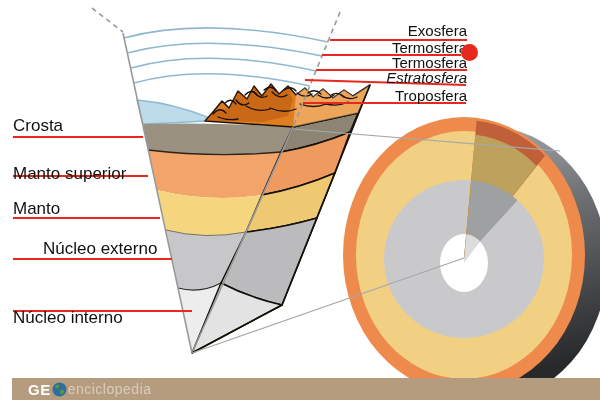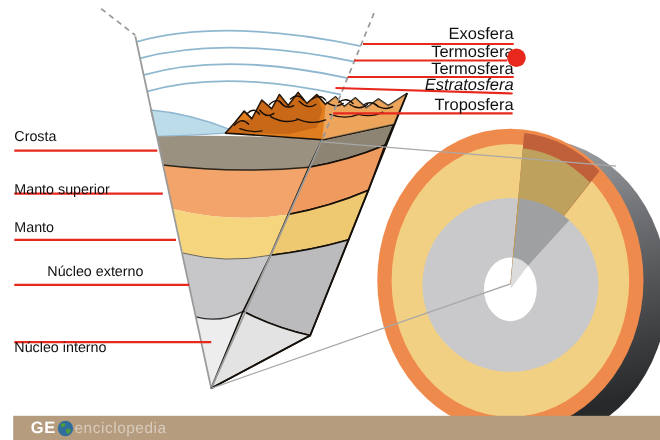--- a/index.html
+++ b/index.html
@@ -2,21 +2,21 @@
 <html><head>
 <meta charset="utf-8">
 <style>
   html,body{margin:0;padding:0;background:#ffffff;}
   #stage{
     position:relative;width:600px;height:400px;overflow:hidden;
     background:#ffffff;font-family:"Liberation Sans", sans-serif;
   }
   #art{position:absolute;left:0;top:0;}
   .lab{position:absolute;color:#111;white-space:nowrap;}
-  .lab-left{left:13px;font-size:13px;}
+  .lab-left{left:13px;font-size:17px;}
   .lab-atm{right:133px;font-size:15px;}
   #lab-crosta{top:116px;}
   #lab-mantosup{top:164px;}
   #lab-manto{top:199px;}
   #lab-nucext{top:239px;margin-left:30px;}
   #lab-nucint{top:308px;}
   #lab-exo{top:22px;}
   #lab-termo{top:39px;}
   #lab-meso{top:54px;}
   #lab-estrato{top:69px;font-style:italic;}

